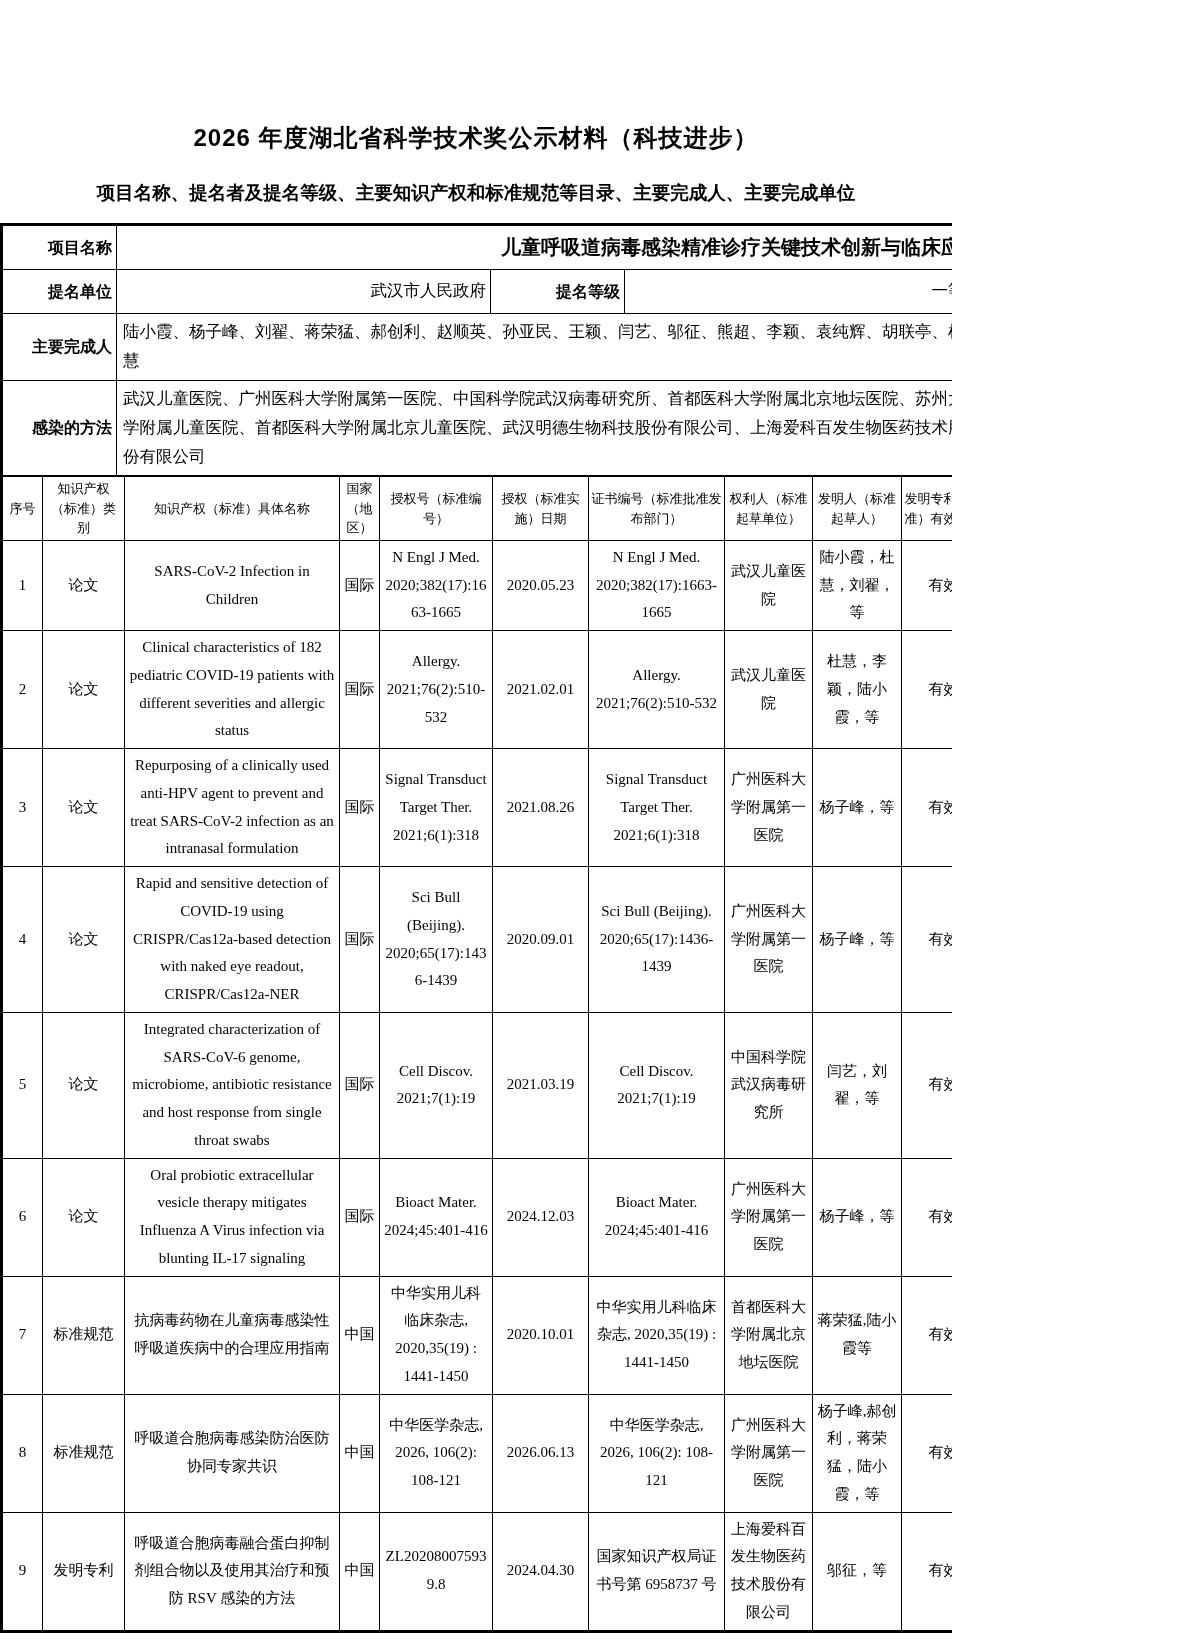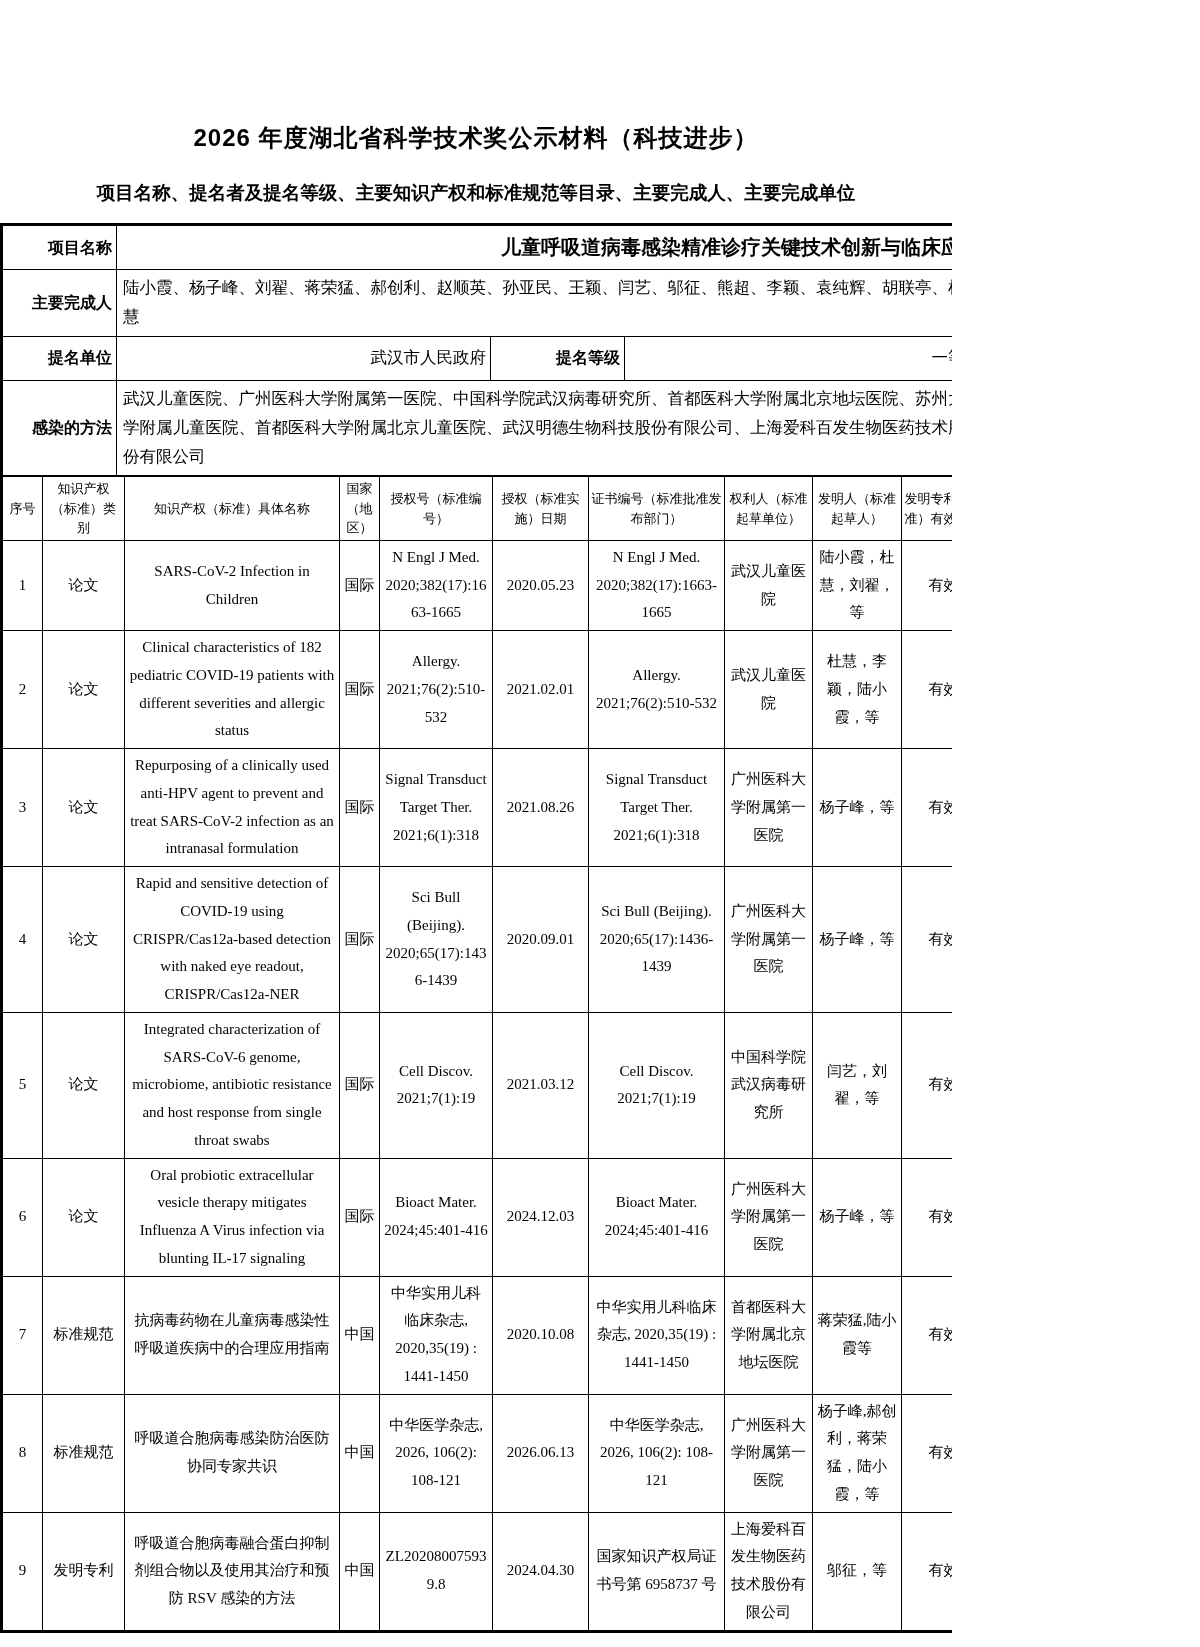--- a/index.html
+++ b/index.html
@@ -97,29 +97,29 @@
         <col style="width:114px">
           <col style="width:374px">
           <col style="width:134px">
           <col style="width:361px">
       </colgroup>
       <tbody>
         <tr style="height:44px">
           <td class="lbl">项目名称</td>
           <td colspan="3" style="font-weight:bold;font-family:'Liberation Sans','DejaVu Sans',sans-serif;font-size:20px;">儿童呼吸道病毒感染精准诊疗关键技术创新与临床应用</td>
         </tr>
-        <tr style="height:66px">
-          <td class="lbl">主要完成人</td>
-          <td colspan="3" class="left-text">陆小霞、杨子峰、刘翟、蒋荣猛、郝创利、赵顺英、孙亚民、王颖、闫艺、邬征、熊超、李颖、袁纯辉、胡联亭、杜慧</td>
-        </tr>
         <tr style="height:44px">
           <td class="lbl">提名单位</td>
           <td>武汉市人民政府</td>
           <td class="lbl">提名等级</td>
           <td>一等奖</td>
+        </tr>
+        <tr style="height:66px">
+          <td class="lbl">主要完成人</td>
+          <td colspan="3" class="left-text">陆小霞、杨子峰、刘翟、蒋荣猛、郝创利、赵顺英、孙亚民、王颖、闫艺、邬征、熊超、李颖、袁纯辉、胡联亭、杜慧</td>
         </tr>
         <tr style="height:92px">
           <td class="lbl">感染的方法</td>
           <td colspan="3" class="left-text">武汉儿童医院、广州医科大学附属第一医院、中国科学院武汉病毒研究所、首都医科大学附属北京地坛医院、苏州大学附属儿童医院、首都医科大学附属北京儿童医院、武汉明德生物科技股份有限公司、上海爱科百发生物医药技术股份有限公司</td>
         </tr>
       </tbody>
     </table>
 
     <table class="cat-table">
       <colgroup>
@@ -196,21 +196,21 @@
             <td>广州医科大学附属第一医院</td>
             <td>杨子峰，等</td>
             <td>有效</td>
           </tr>
           <tr style="height: 116px;">
             <td>5</td>
             <td>论文</td>
             <td>Integrated characterization of SARS-CoV-6 genome, microbiome, antibiotic resistance and host response from single throat swabs</td>
             <td>国际</td>
             <td>Cell Discov. 2021;7(1):19</td>
-            <td>2021.03.12</td>
+            <td>2021.03.19</td>
             <td>Cell Discov. 2021;7(1):19</td>
             <td>中国科学院武汉病毒研究所</td>
             <td>闫艺，刘翟，等</td>
             <td>有效</td>
           </tr>
           <tr style="height: 84px;">
             <td>6</td>
             <td>论文</td>
             <td>Oral probiotic extracellular vesicle therapy mitigates Influenza A Virus infection via blunting IL-17 signaling</td>
             <td>国际</td>
@@ -220,21 +220,21 @@
             <td>广州医科大学附属第一医院</td>
             <td>杨子峰，等</td>
             <td>有效</td>
           </tr>
           <tr style="height: 118px;">
             <td>7</td>
             <td>标准规范</td>
             <td>抗病毒药物在儿童病毒感染性呼吸道疾病中的合理应用指南</td>
             <td>中国</td>
             <td>中华实用儿科临床杂志, 2020,35(19) : 1441-1450</td>
-            <td>2020.10.08</td>
+            <td>2020.10.01</td>
             <td>中华实用儿科临床杂志, 2020,35(19) : 1441-1450</td>
             <td>首都医科大学附属北京地坛医院</td>
             <td>蒋荣猛,陆小霞等</td>
             <td>有效</td>
           </tr>
           <tr style="height: 90px;">
             <td>8</td>
             <td>标准规范</td>
             <td>呼吸道合胞病毒感染防治医防协同专家共识</td>
             <td>中国</td>

